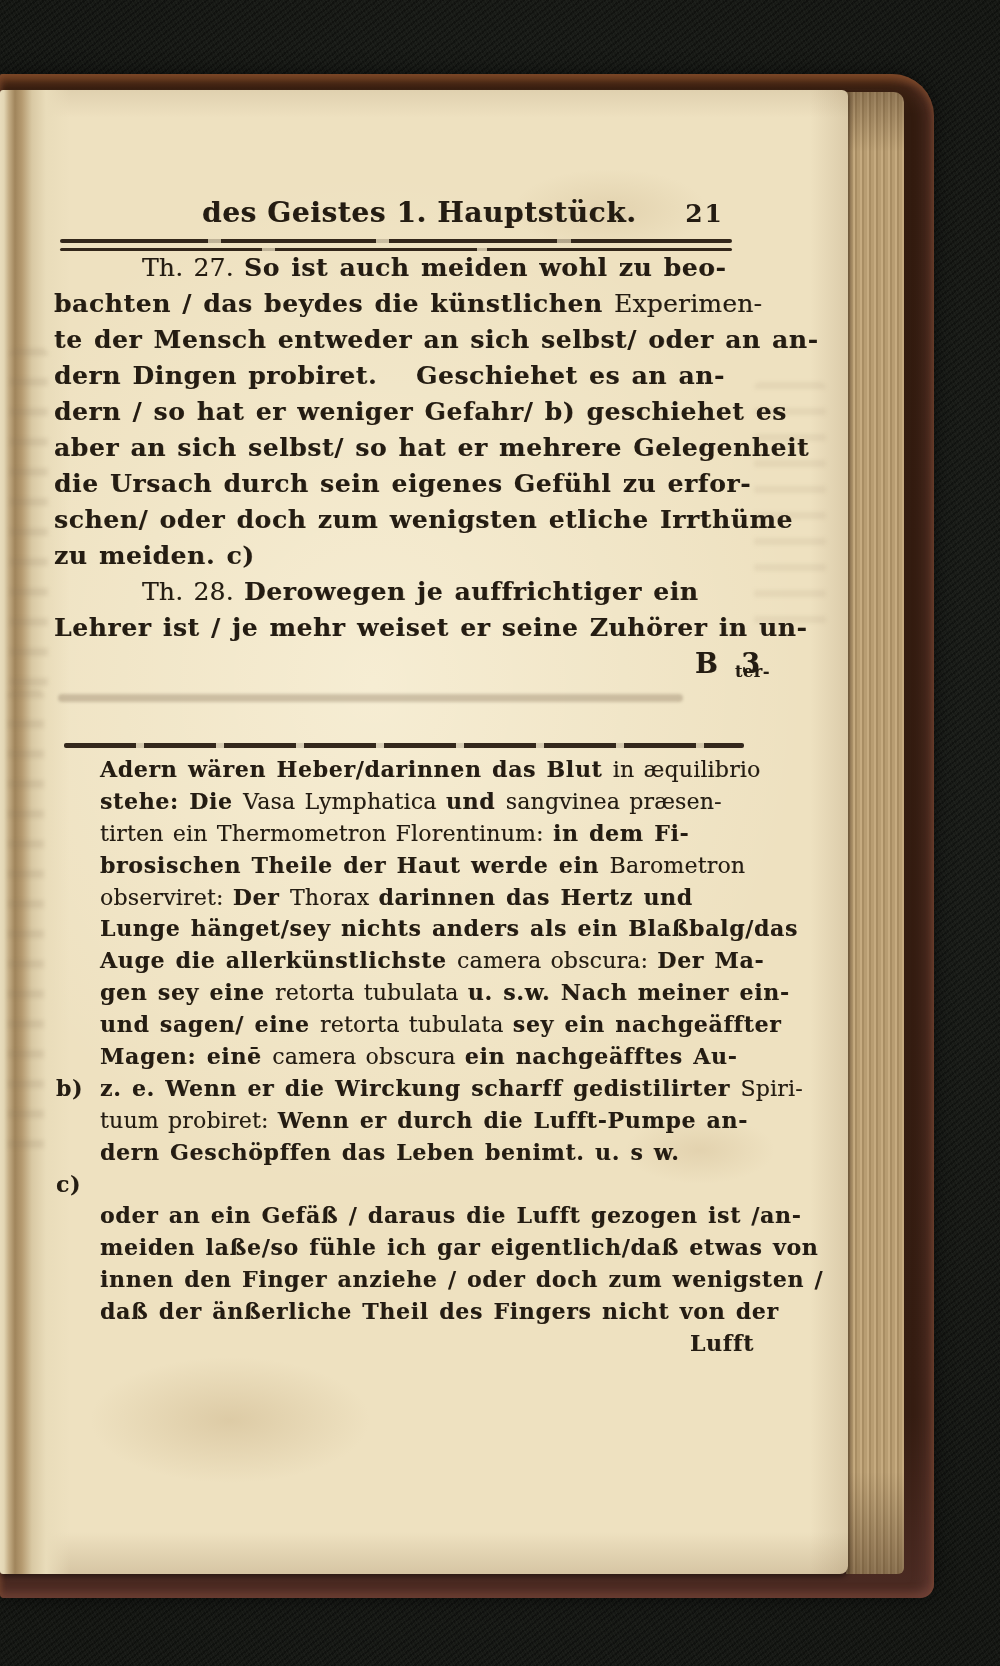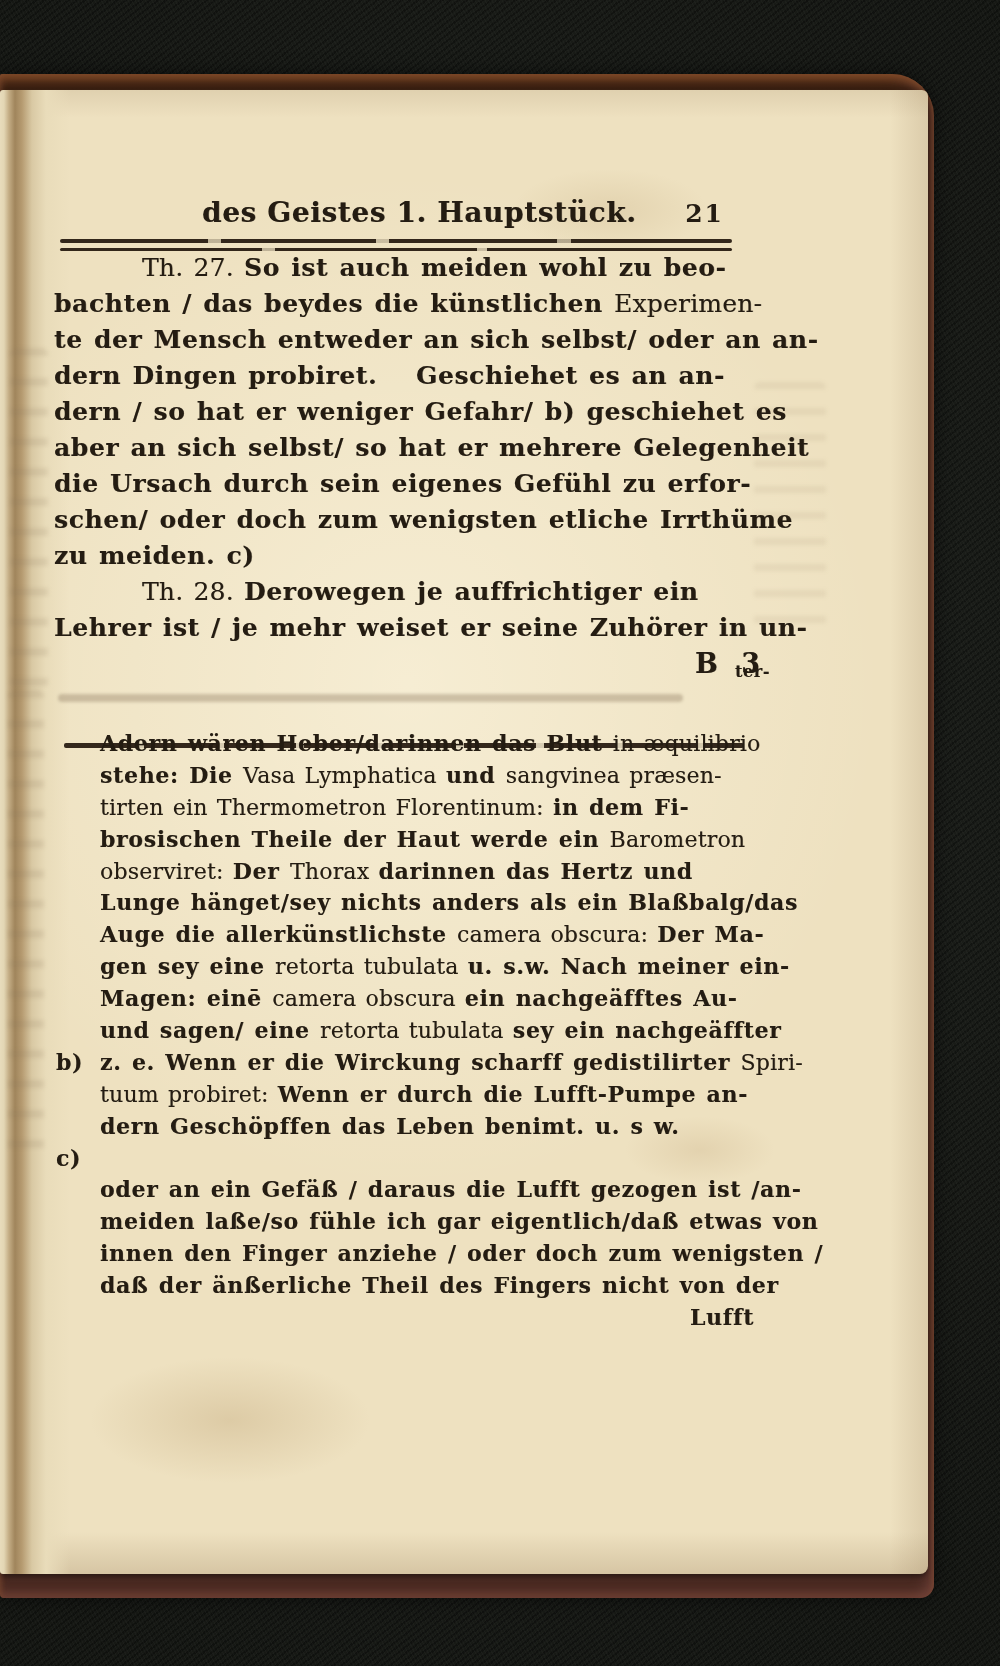--- a/index.html
+++ b/index.html
@@ -30,21 +30,21 @@
   .fore-edge{
     position:absolute;left:846px;top:92px;width:58px;height:1482px;
     background:
       linear-gradient(180deg, rgba(62,40,22,.35) 0, transparent 60px, transparent 1380px, rgba(62,40,22,.40) 100%),
       linear-gradient(90deg, rgba(80,55,30,.35) 0 3px, transparent 8px),
       repeating-linear-gradient(90deg,#c6ab80 0 2px,#a88d63 2px 4px,#b89d72 4px 7px);
     border-radius:0 10px 6px 0;
   }
   
   .page{
-    position:absolute;left:0;top:90px;width:928px;height:1484px;overflow:hidden;
+    position:absolute;left:0;top:90px;width:848px;height:1484px;overflow:hidden;
     border-radius:3px 6px 8px 3px;
     background-color:#eee1c0;
     background-image:
       linear-gradient(90deg,#e8dcbc 0,#e3d6b4 4px,#c3ac84 9px,#a0855c 15px,#b69b71 22px,#d9c9a4 32px,#e9dcba 46px,rgba(233,220,186,0) 70px),
       linear-gradient(180deg, rgba(120,90,55,0.12), rgba(0,0,0,0) 28px),
       linear-gradient(0deg, rgba(118,86,50,0.20), rgba(0,0,0,0) 42px),
       linear-gradient(270deg, rgba(125,95,60,0.17), rgba(0,0,0,0) 38px),
       radial-gradient(ellipse 200px 90px at 230px 1330px, rgba(186,158,112,.33), rgba(186,158,112,0) 70%),
       radial-gradient(ellipse 130px 55px at 610px 120px, rgba(190,165,120,.24), rgba(190,165,120,0) 75%),
       radial-gradient(ellipse 100px 45px at 700px 1060px, rgba(182,152,106,.20), rgba(182,152,106,0) 75%),
@@ -84,21 +84,21 @@
   .ghost{background:repeating-linear-gradient(180deg, rgba(140,120,92,.30) 0 8px, rgba(0,0,0,0) 8px 30px);
     filter:blur(2.2px);opacity:.55;border-radius:6px;}
   .ghost.g1{left:10px;top:258px;width:38px;height:340px;}
   .ghost.g2{left:8px;top:600px;width:36px;height:480px;}
   .ghost.g3{left:754px;top:292px;width:72px;height:250px;
     background:repeating-linear-gradient(180deg, rgba(150,130,100,.22) 0 7px, rgba(0,0,0,0) 7px 26px);}
   
   .fnrule{left:64px;top:653px;width:680px;height:5px;border-radius:2px;
     background:repeating-linear-gradient(90deg,#34281c 0 72px,rgba(52,40,28,.15) 72px 80px);}
   
-  .fn{left:54px;top:638px;width:700px;font-size:22px;font-weight:700;
+  .fn{left:54px;top:664px;width:700px;font-size:22px;font-weight:700;
     letter-spacing:.7px;word-spacing:2px;text-shadow:.3px .3px 0 rgba(36,28,18,.45);}
   .fn .line{position:relative;height:31.9px;line-height:31.9px;white-space:nowrap;padding-left:46px;}
   .fn .line .fnm{position:absolute;left:2px;top:0;}
   .fn .fncw{height:31.9px;line-height:31.9px;text-align:right;padding-right:0;}
 </style>
 </head>
 <body>
 
 <div class="scene">
   <div class="cover"></div>
@@ -150,22 +150,22 @@
       <div class="blk fn">
         <div>
             <div class="line"><span>Adern wären Heber/darinnen das Blut </span><span class="lat">in æquilibrio</span></div>
             <div class="line"><span>stehe: Die </span><span class="lat">Vasa Lymphatica </span><span>und </span><span class="lat">sangvinea præsen-</span></div>
             <div class="line"><span class="lat">tirten ein Thermometron Florentinum: </span><span>in dem Fi-</span></div>
             <div class="line"><span>brosischen Theile der Haut werde ein </span><span class="lat">Barometron</span></div>
             <div class="line"><span class="lat">observiret: </span><span>Der </span><span class="lat">Thorax </span><span>darinnen das Hertz und</span></div>
             <div class="line"><span>Lunge hänget/sey nichts anders als ein Blaßbalg/das</span></div>
             <div class="line"><span>Auge die allerkünstlichste </span><span class="lat">camera obscura: </span><span>Der Ma-</span></div>
             <div class="line"><span>gen sey eine </span><span class="lat">retorta tubulata </span><span>u. s.w. Nach meiner ein-</span></div>
+            <div class="line"><span>und sagen/ eine </span><span class="lat">retorta tubulata </span><span>sey ein nachgeäffter</span></div>
             <div class="line"><span>Magen: einē </span><span class="lat">camera obscura </span><span>ein nachgeäfftes Au-</span></div>
-            <div class="line"><span>und sagen/ eine </span><span class="lat">retorta tubulata </span><span>sey ein nachgeäffter</span></div>
             <div class="line"><span class="fnm">b)</span><span>z. e. Wenn er die Wirckung scharff gedistilirter </span><span class="lat">Spiri-</span></div>
             <div class="line"><span class="lat">tuum probiret: </span><span>Wenn er durch die Lufft-Pumpe an-</span></div>
             <div class="line"><span>dern Geschöpffen das Leben benimt. u. s w.</span></div>
             <div class="line"><span class="fnm">c)</span></div>
             <div class="line"><span>oder an ein Gefäß / daraus die Lufft gezogen ist /an-</span></div>
             <div class="line"><span>meiden laße/so fühle ich gar eigentlich/daß etwas von</span></div>
             <div class="line"><span>innen den Finger anziehe / oder doch zum wenigsten /</span></div>
             <div class="line"><span>daß der änßerliche Theil des Fingers nicht von der</span></div>
           </div>
         <div class="fncw">Lufft</div>

